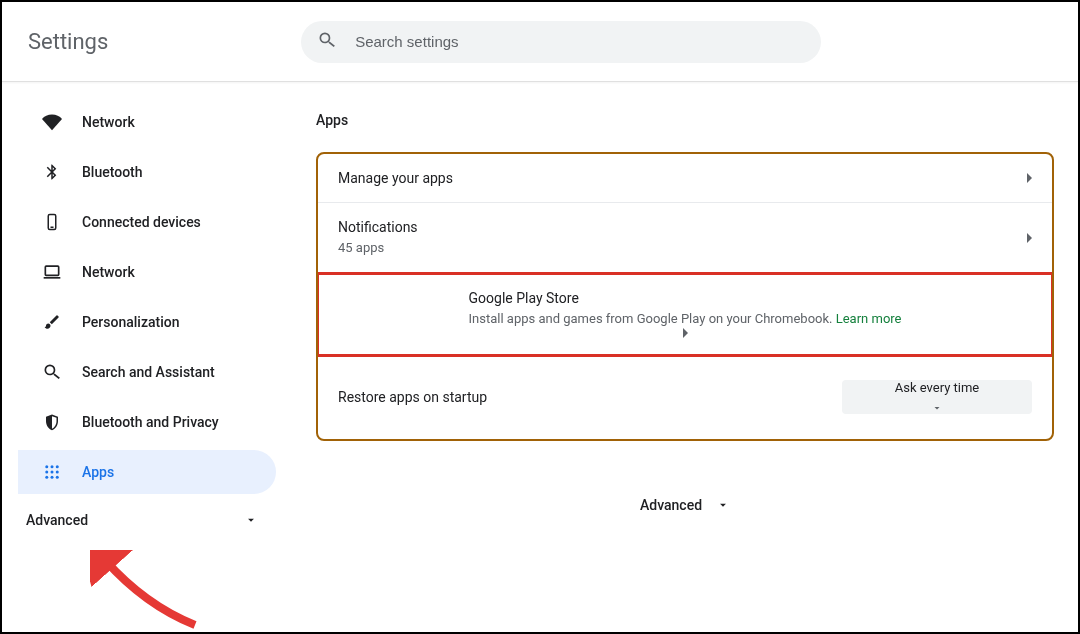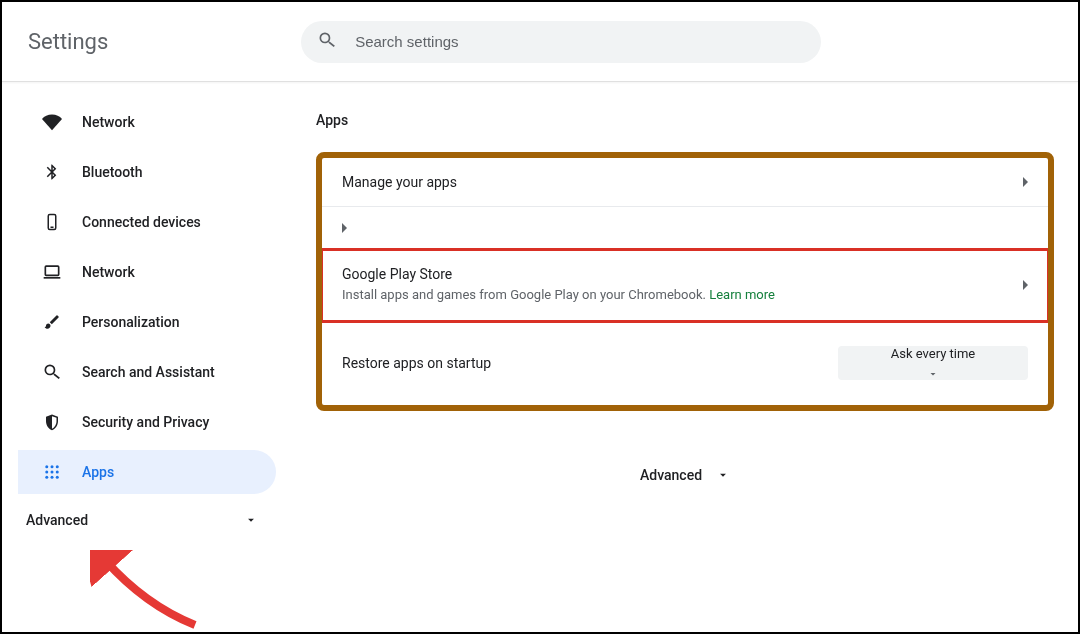--- a/index.html
+++ b/index.html
@@ -110,21 +110,21 @@
     padding: 24px 24px 0 34px;
   }
   .section-title {
     font-size: 14px;
     font-weight: 500;
     color: #202124;
     margin-bottom: 24px;
     margin-top: 6px;
   }
   .card {
-    border: 6px solid #a16207;
+    border: 2px solid #a16207;
     border-radius: 8px;
     overflow: hidden;
     background:#fff;
   }
   .row {
     display: flex;
     align-items: center;
     justify-content: space-between;
     padding: 16px 20px;
     border-bottom: 1px solid #e8eaed;
@@ -138,20 +138,21 @@
   .row-sub a { color: #15803d; text-decoration: none; }
   .chevron {
     width: 0; height: 0;
     border-top: 5px solid transparent;
     border-bottom: 5px solid transparent;
     border-left: 5px solid #5f6368;
   }
   .row.highlight {
     outline: 3px solid #d93025;
     outline-offset: -1px;
+    flex-direction: column;
   }
   .row.restore { cursor: default; padding:25px 20px; }
   .row.restore .row-title { flex:1; }
   .dropdown {
     display:flex;
     align-items:center;
     justify-content:space-between;
     background:#f1f3f4;
     border-radius:4px;
     width: 190px;
@@ -264,21 +265,21 @@
       </span>
       <span>Search and Assistant</span>
     </div>
 
     <div class="nav-item">
       <span class="icon">
         <svg viewBox="0 0 24 24" width="18" height="18" fill="currentColor">
             <path d="M12 2L4 5v6c0 5.55 3.84 10.74 8 12 4.16-1.26 8-6.45 8-12V5l-8-3zm0 2.18l6 2.25v4.57c0 4.52-3 8.74-6 9.94V4.18z"></path>
           </svg>
       </span>
-      <span>Security and Privacy</span>
+      <span>Bluetooth and Privacy</span>
     </div>
 
     <div class="nav-item active">
       <span class="icon">
         <svg viewBox="0 0 24 24" width="18" height="18" fill="currentColor">
             <circle cx="5" cy="5" r="2"></circle>
             <circle cx="12" cy="5" r="2"></circle>
             <circle cx="19" cy="5" r="2"></circle>
             <circle cx="5" cy="12" r="2"></circle>
             <circle cx="12" cy="12" r="2"></circle>
@@ -306,20 +307,24 @@
     <div class="card">
 
       <div class="row">
         <div class="row-left">
           <div class="row-title">Manage your apps</div>
         </div>
         <div class="chevron"></div>
       </div>
 
       <div class="row">
+        <div class="row-left">
+          <div class="row-title">Notifications</div>
+          <div class="row-sub">45 apps</div>
+        </div>
         <div class="chevron"></div>
       </div>
 
       <div class="row highlight">
         <div class="row-left">
           <div class="row-title">Google Play Store</div>
           <div class="row-sub">
             <span>Install apps and games from Google Play on your Chromebook. </span><a href="#">Learn more</a>
           </div>
         </div>

